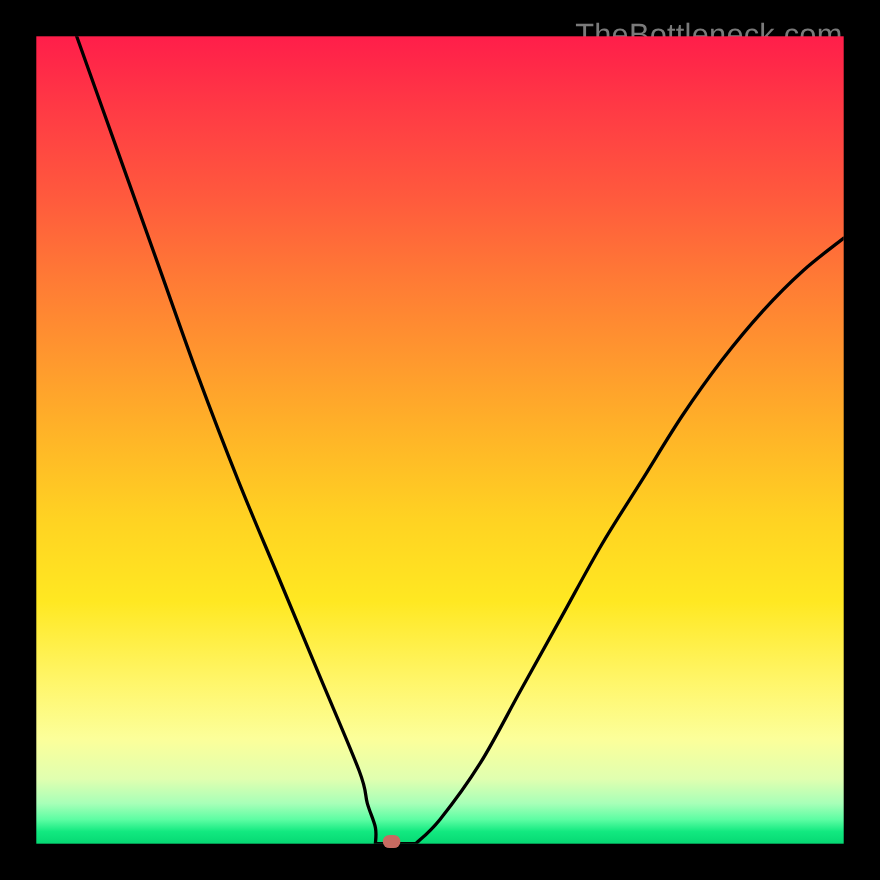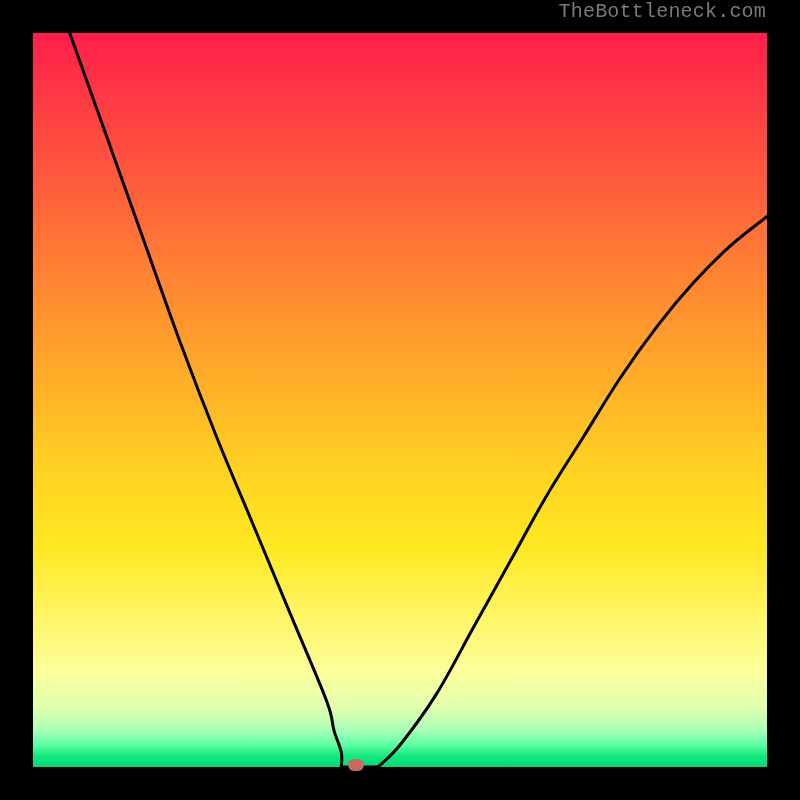--- a/index.html
+++ b/index.html
@@ -38,28 +38,27 @@
       #fcff9a 87%,
       #e0ffb0 92%,
       #a8ffb8 95%,
       #5dfda3 97%,
       #12e980 98.5%,
       #06d873 100%
     );
   }
   .watermark {
     position: absolute;
-    top: 0;
+    top: 16px;
     right: 34px;
     color: #7a7a7a;
-    font-size: 20px;
+    font-size: 28px;
     font-weight: 400;
     letter-spacing: 0.2px;
     user-select: none;
-    font-family: Liberation Mono, monospace;
   }
   svg.curve {
     position: absolute;
     top: 0;
     left: 0;
     width: 734px;
     height: 734px;
   }
   .marker {
     position: absolute;

